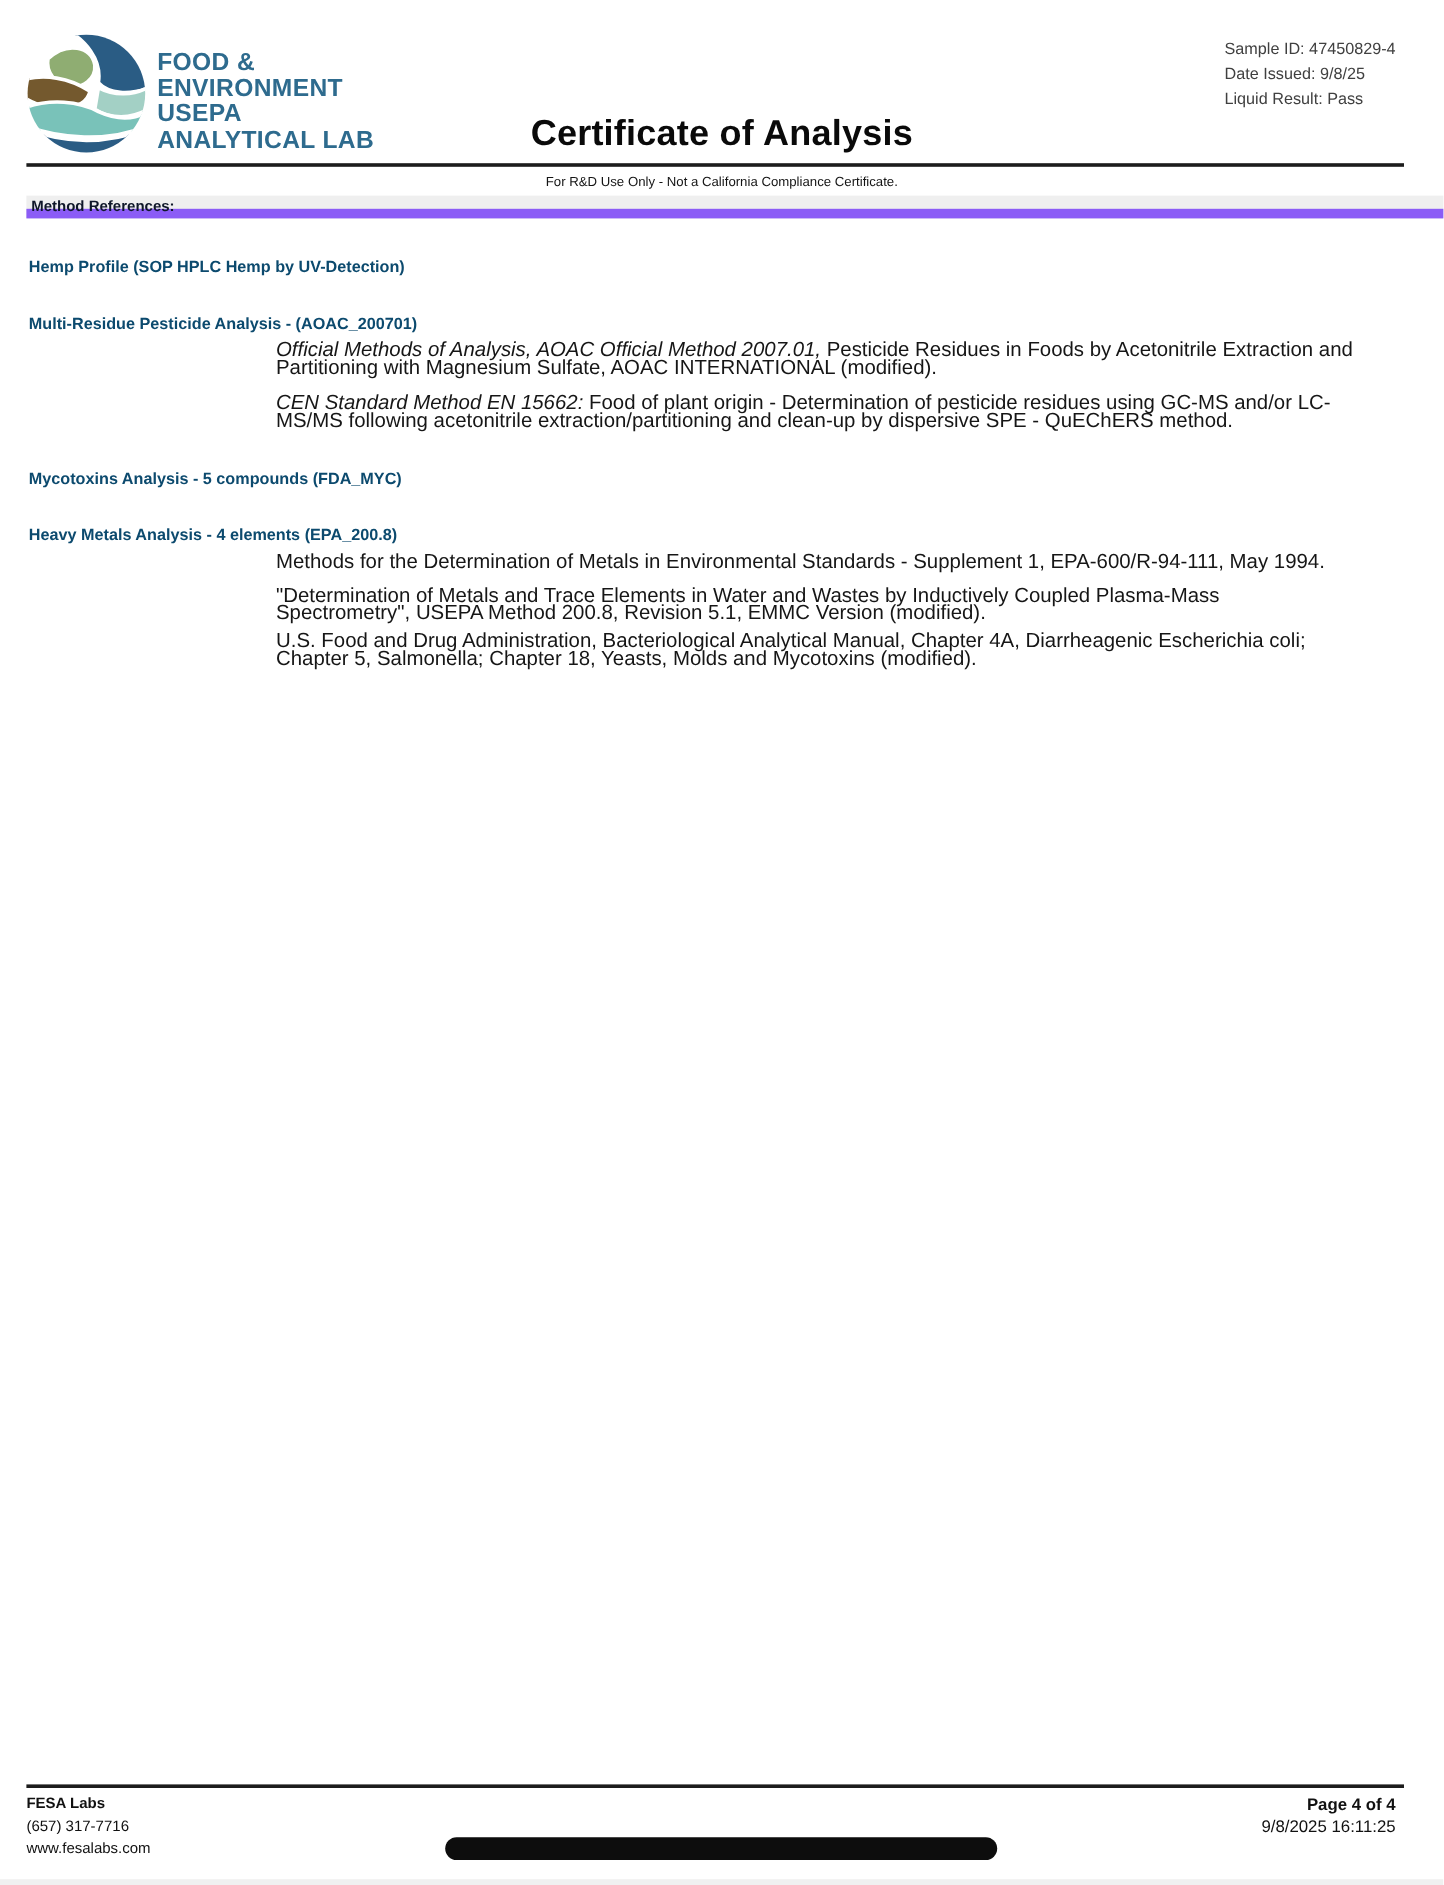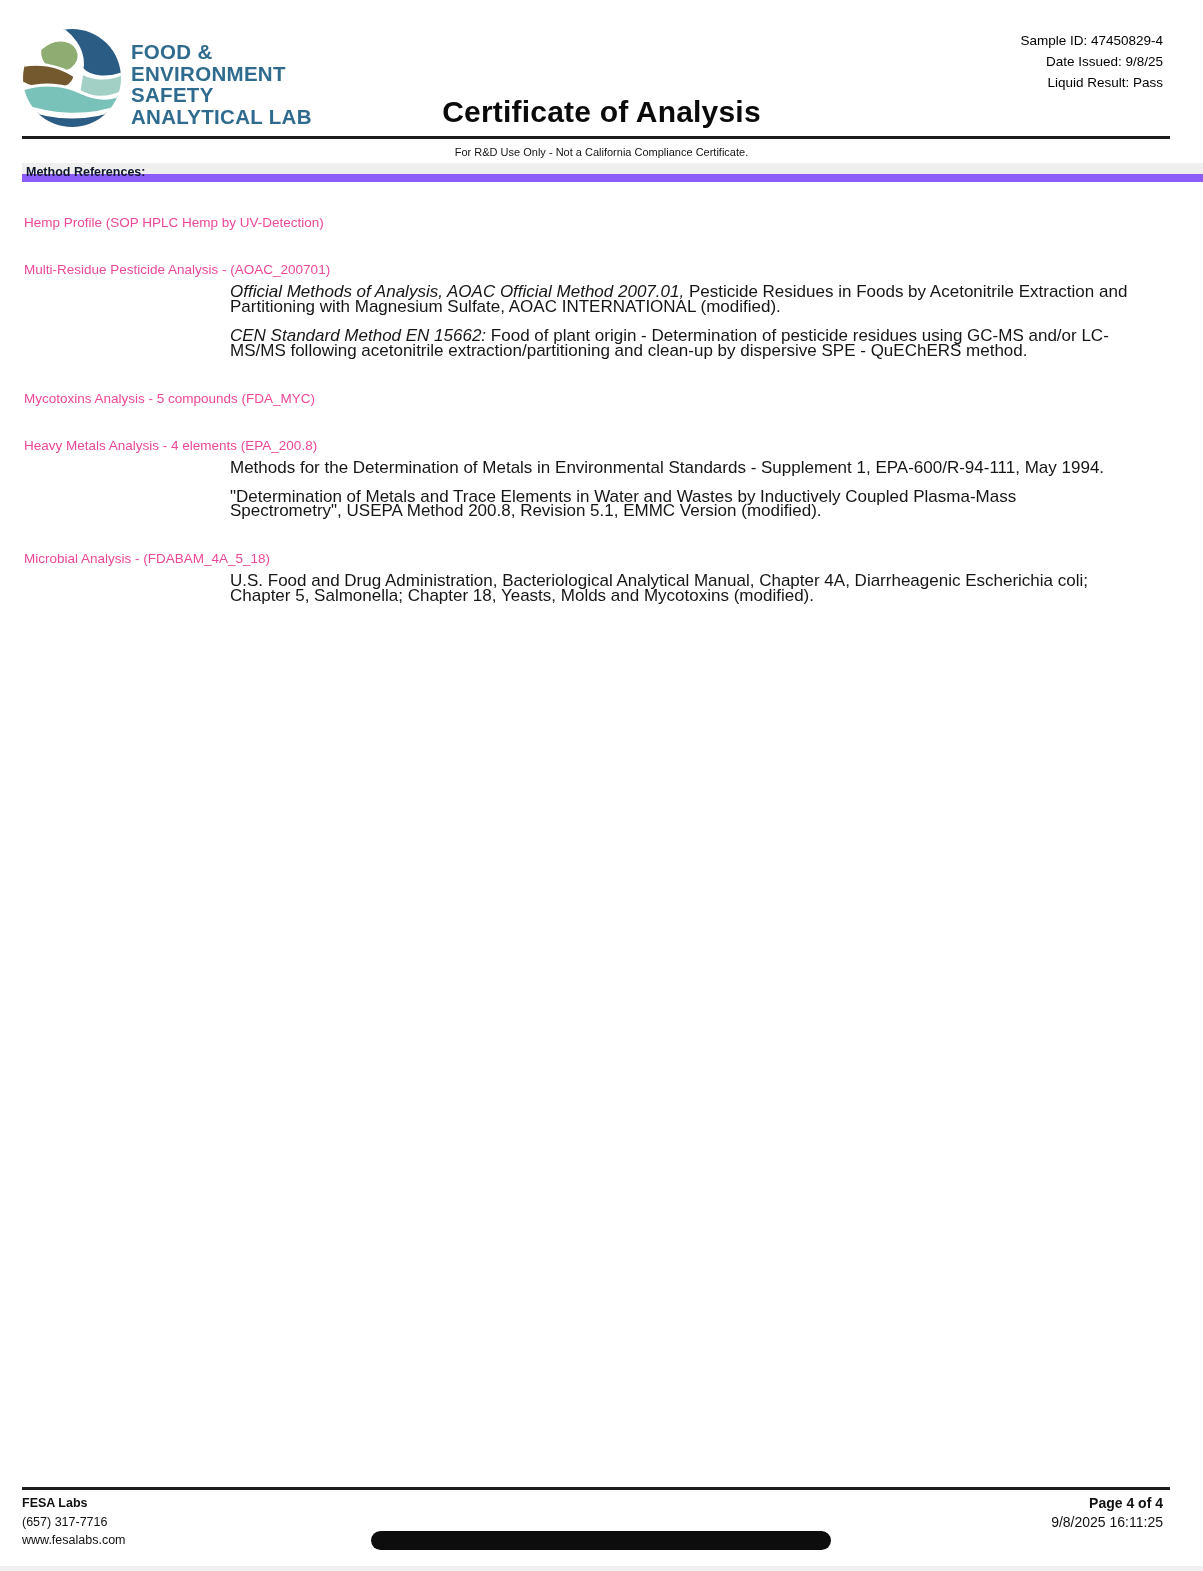--- a/index.html
+++ b/index.html
@@ -12,43 +12,43 @@
     overflow:hidden;
   }
   
   .logo{position:absolute;left:22px;top:28px;width:100px;height:102px;}
   .lab-name{
     position:absolute;left:131px;top:41px;
     font-size:20.5px;line-height:21.5px;font-weight:600;
     color:#2e6b8e;letter-spacing:.3px;
   }
   .sample-info{
-    position:absolute;right:40px;top:30px;text-align:right;
-    font-size:13.5px;line-height:21px;color:#000000;
+    position:absolute;right:40px;top:30px;
+    font-size:13.5px;line-height:21px;color:#404040;
   }
   .doc-title{
     position:absolute;left:0;right:0;top:95px;text-align:center;
     font-size:30px;font-weight:bold;color:#0a0a0a;letter-spacing:.2px;
   }
   .top-rule{position:absolute;left:22px;top:136px;width:1148px;height:3px;background:#1c1c1c;}
   .subtitle{
     position:absolute;left:0;right:0;top:146px;text-align:center;
     font-size:11px;color:#141414;
   }
   
   .mr-bar{
     position:absolute;left:22px;top:163px;width:1200px;height:19px;
     background:#efefef;border-bottom:8px solid #8b5cf6;
     font-size:12.5px;font-weight:bold;color:#0f172a;
     padding:2px 0 0 4px;box-sizing:border-box;
   }
   
   .body-content{position:absolute;left:22px;top:184px;width:1148px;}
   .section-heading{
-    font-size:13.5px;font-weight:400;color:#ec4899;margin:32px 0 0 2px;
+    font-size:13.5px;font-weight:700;color:#0c4a6e;margin:32px 0 0 2px;
   }
   .section-heading.first{margin-top:31px;}
   .ref-para{
     margin:8px 40px 0 208px;
     font-size:17px;line-height:14.9px;color:#161616;
   }
   .ref-para.gap{margin-top:14px;}
   .ref-para .it{font-style:italic;}
   
   .footer-rule{position:absolute;left:22px;top:1487px;width:1148px;height:3px;background:#1c1c1c;}
@@ -88,21 +88,21 @@
         <path d="M-5,63 C20,53 45,57 60,65 C80,74 95,70 105,62 L105,75 C70,92 25,88 -5,75 Z" fill="#79c2b9" stroke="#ffffff" stroke-width="3"></path>
 
         <path d="M-5,77 C30,93 70,93 105,77 L105,105 L-5,105 Z" fill="#2a5c84" stroke="#ffffff" stroke-width="3"></path>
       </g>
     </svg>
   </div>
 
   <div class="lab-name">
     <div>FOOD &amp;</div>
     <div>ENVIRONMENT</div>
-    <div>SAFETY</div>
+    <div>USEPA</div>
     <div>ANALYTICAL LAB</div>
   </div>
 
   <div class="sample-info">
     <div>Sample ID: 47450829-4</div>
     <div>Date Issued: 9/8/25</div>
     <div>Liquid Result: Pass</div>
   </div>
 
   <div class="doc-title">Certificate of Analysis</div>
@@ -118,21 +118,20 @@
     <div class="section-heading">Multi-Residue Pesticide Analysis - (AOAC_200701)</div>
     <p class="ref-para"><span class="it">Official Methods of Analysis, AOAC Official Method 2007.01,</span><span> Pesticide Residues in Foods by Acetonitrile Extraction and Partitioning with Magnesium Sulfate, AOAC INTERNATIONAL (modified).</span></p>
     <p class="ref-para gap"><span class="it">CEN Standard Method EN 15662:</span><span> Food of plant origin - Determination of pesticide residues using GC-MS and/or LC-MS/MS following acetonitrile extraction/partitioning and clean-up by dispersive SPE - QuEChERS method.</span></p>
 
     <div class="section-heading">Mycotoxins Analysis - 5 compounds (FDA_MYC)</div>
 
     <div class="section-heading">Heavy Metals Analysis - 4 elements (EPA_200.8)</div>
     <p class="ref-para"><span class="it"></span><span>Methods for the Determination of Metals in Environmental Standards - Supplement 1, EPA-600/R-94-111, May 1994.</span></p>
     <p class="ref-para gap"><span class="it"></span><span>"Determination of Metals and Trace Elements in Water and Wastes by Inductively Coupled Plasma-Mass Spectrometry", USEPA Method 200.8, Revision 5.1, EMMC Version (modified).</span></p>
 
-    <div class="section-heading">Microbial Analysis - (FDABAM_4A_5_18)</div>
     <p class="ref-para"><span class="it"></span><span>U.S. Food and Drug Administration, Bacteriological Analytical Manual, Chapter 4A, Diarrheagenic Escherichia coli; Chapter 5, Salmonella; Chapter 18, Yeasts, Molds and Mycotoxins (modified).</span></p>
 
   </div>
 
   <div class="footer-rule"></div>
 
   <div class="footer-left">
     <div class="company">FESA Labs</div>
     <div>(657) 317-7716</div>
     <div>www.fesalabs.com</div>

